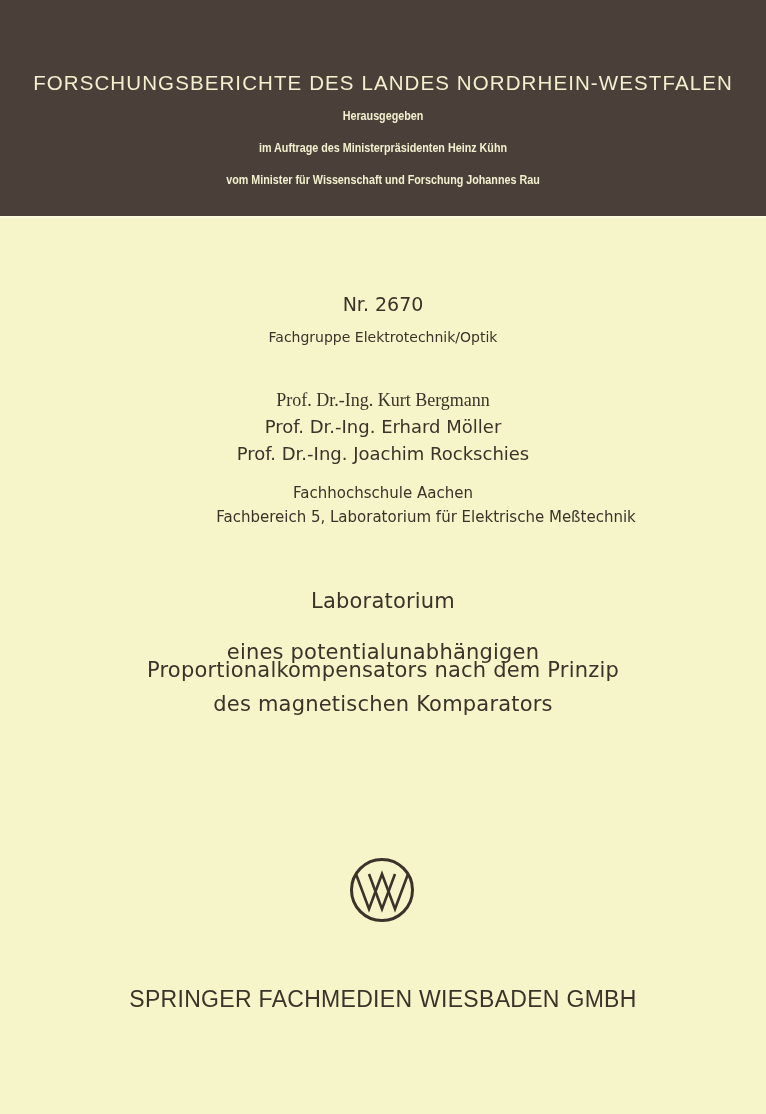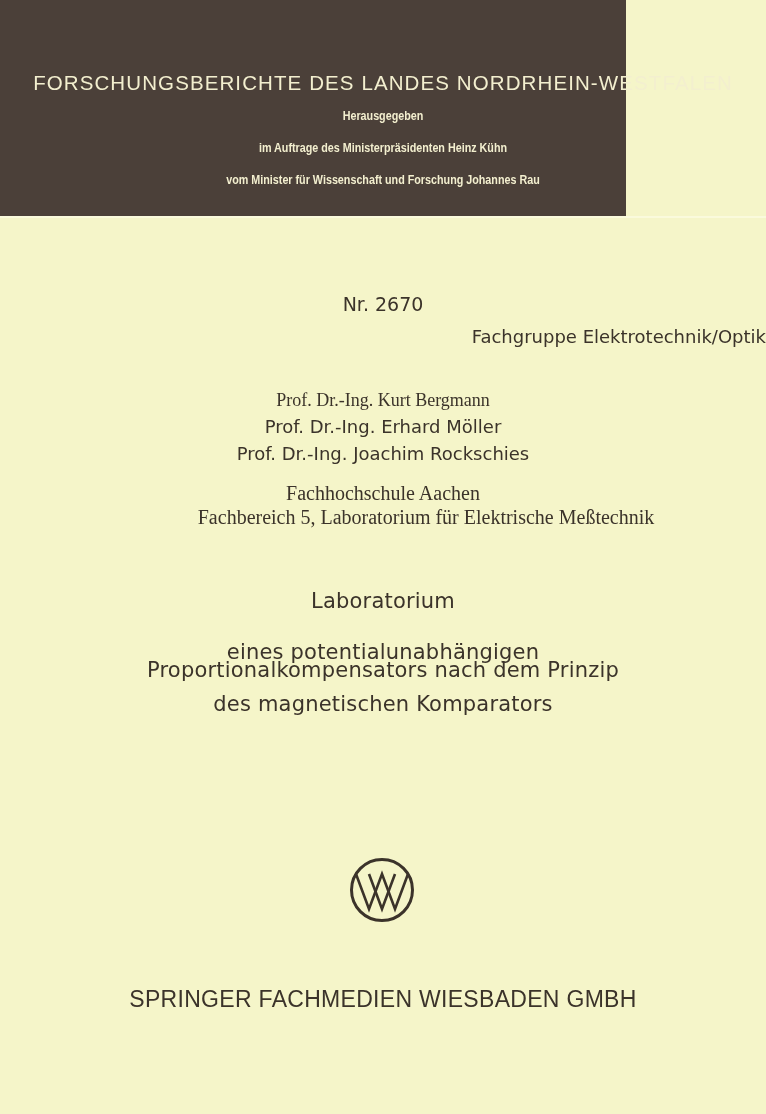--- a/index.html
+++ b/index.html
@@ -4,44 +4,44 @@
   <style>
     html, body { margin: 0; padding: 0; }
     body {
       width: 766px; height: 1114px; overflow: hidden;
       background: #f5f5c9;
       color: #3b332a;
       font-family: "DejaVu Sans", sans-serif;
       position: relative;
     }
     .band {
-      position: absolute; left: 0; top: 0; width: 626px; height: 216px;
+      position: absolute; left: 0; top: 0; width: 766px; height: 216px;
       background: #4b4039;
       color: #f3efcf;
       font-family: "Liberation Sans", sans-serif;
       text-align: center;
     }
     .band-rule {
       position: absolute; left: 0; top: 216px; width: 766px; height: 2px;
       background: #fafadc;
     }
     .series-title {
       position: absolute; left: 0; width: 766px; top: 70px;
       font-size: 20.5px; letter-spacing: 1.1px; line-height: 26px;
     }
     .band-line {
       position: absolute; left: 0; width: 766px;
       font-size: 12.5px; line-height: 16px; font-weight: bold;
       transform: scaleX(0.86);
     }
     .center { position: absolute; left: 0; width: 766px; text-align: center; }
     .t-nr { top: 291px; font-size: 19px; line-height: 26px; }
-    .t-group { top: 324px; font-size: 18px; line-height: 26px; text-align: right; }
+    .t-group { top: 324px; font-size: 14px; line-height: 26px; }
     .t-author { font-size: 18px; line-height: 26px; }
-    .t-inst { font-size: 20px; line-height: 22px; font-family: Liberation Serif, serif; }
+    .t-inst { font-size: 15px; line-height: 22px; }
     .t-title { font-size: 21px; line-height: 35px; letter-spacing: 0.2px; }
     .t-publisher { top: 986px; font-size: 23px; line-height: 26px; font-family: "Liberation Sans", sans-serif; letter-spacing: 0.3px; }
     .logo { position: absolute; left: 349px; top: 857px; width: 66px; height: 66px; }
   </style>
 </head>
 <body>
 
 <div class="band">
   <div class="series-title">FORSCHUNGSBERICHTE DES LANDES NORDRHEIN-WESTFALEN</div>
   <div class="band-line" style="top:108px;">Herausgegeben</div>

